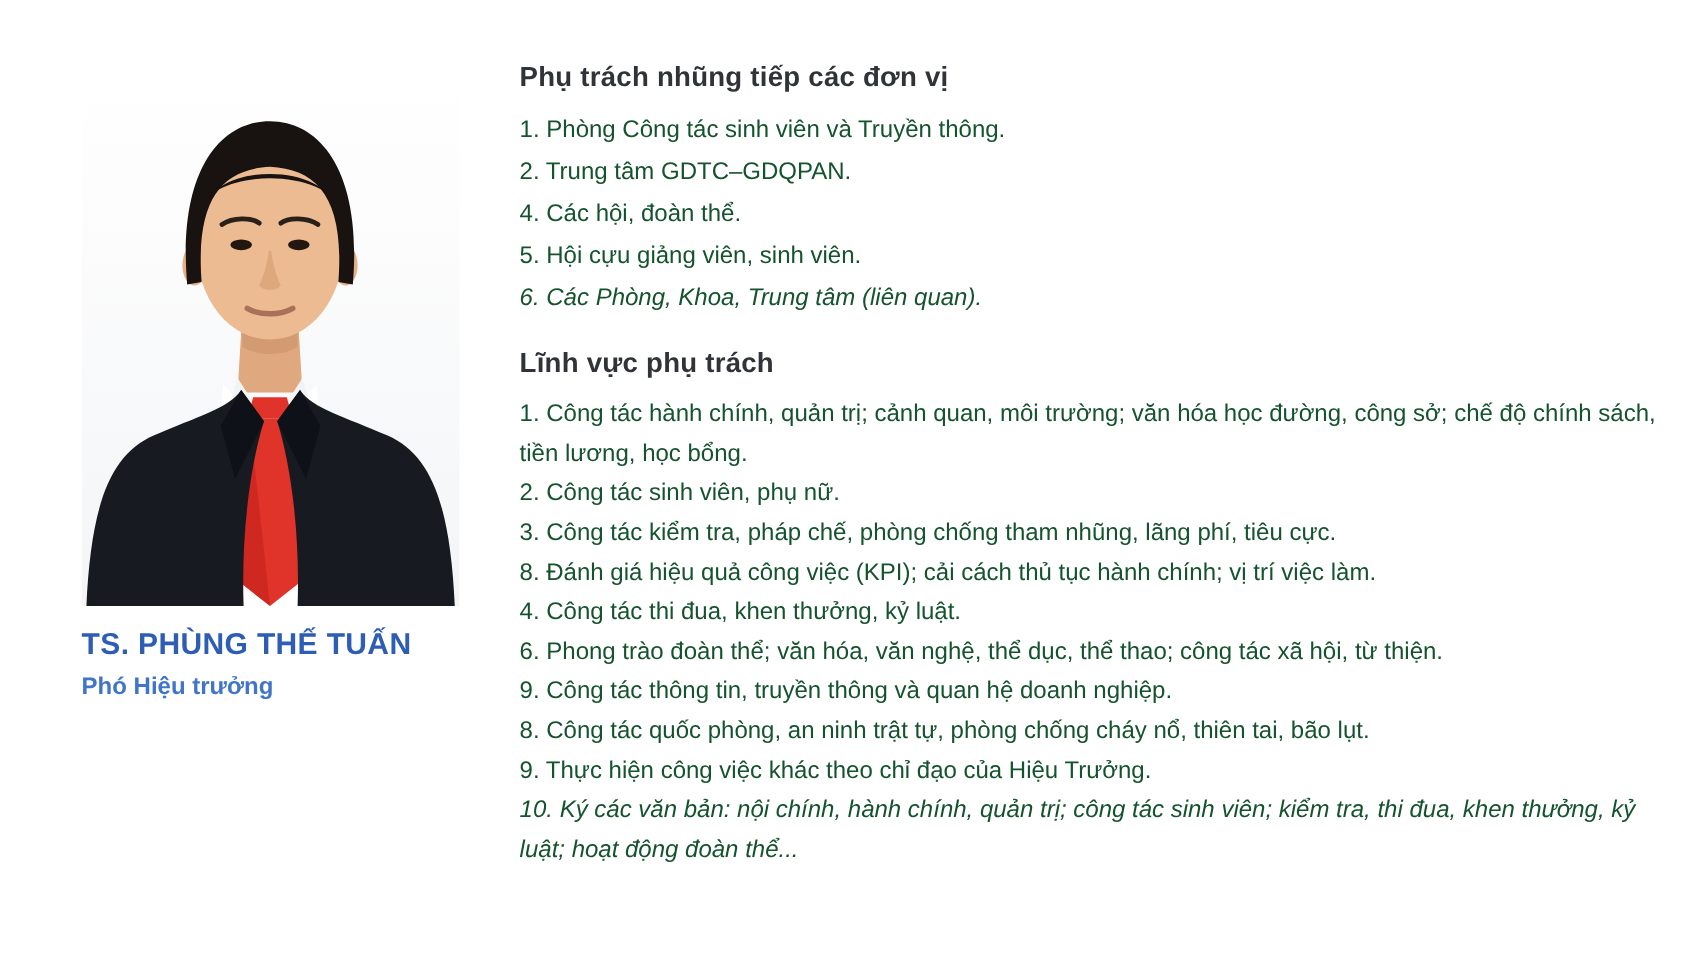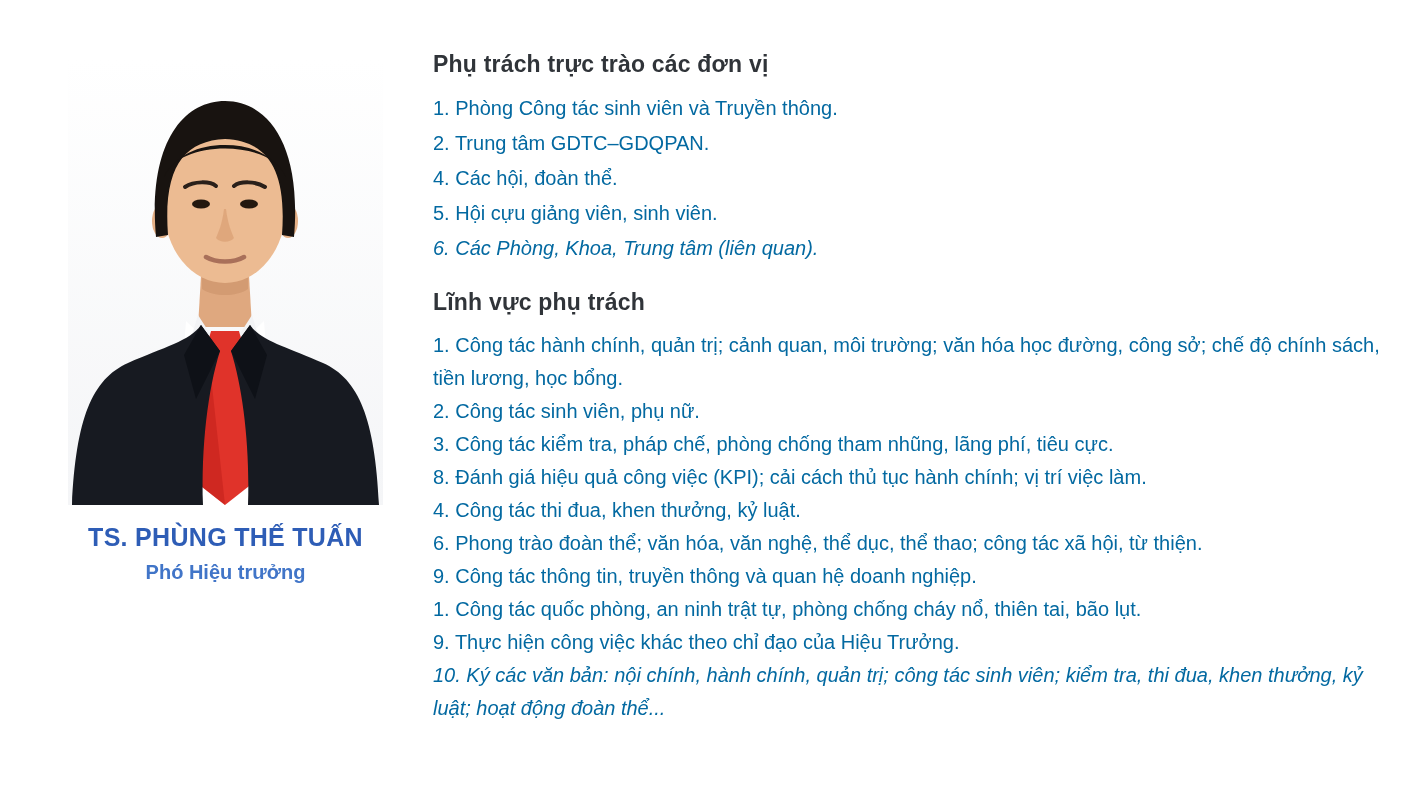--- a/index.html
+++ b/index.html
@@ -14,21 +14,21 @@
     height: 800px;
     background: #ffffff;
     overflow: hidden;
   }
   
   .left-col {
     position: absolute;
     left: 68px;
     top: 59px;
     width: 315px;
-    text-align: center;
+    text-align: left;
   }
   .photo {
     display: block;
     width: 315px;
     height: 446px;
   }
   .person-name {
     margin-top: 18px;
     font-size: 25px;
     font-weight: 700;
@@ -59,21 +59,21 @@
     color: #303439;
   }
   ul.items {
     list-style: none;
     margin: 0;
     padding: 0;
   }
   ul.items li {
     font-size: 20px;
     line-height: 33px;
-    color: #0369a1;
+    color: #14532d;
   }
   ul.items.units li { line-height: 35px; }
   ul.items.units { margin-bottom: 22px; }
   .italic { font-style: italic; }
 </style>
 </head>
 <body>
 
 <div class="page">
 
@@ -125,40 +125,40 @@
       <path d="M133,266 L152,292 L128,340 L116,296 Z" fill="#0e1117"></path>
       <path d="M182,266 L163,292 L187,340 L199,296 Z" fill="#0e1117"></path>
     </svg>
     <div class="person-name">TS. PHÙNG THẾ TUẤN</div>
     <div class="person-role">Phó Hiệu trưởng</div>
   </div>
 
   <div class="right-col">
 
     <section>
-      <h2 class="section-heading">Phụ trách trực trào các đơn vị</h2>
+      <h2 class="section-heading">Phụ trách nhũng tiếp các đơn vị</h2>
       <ul class="items units">
         <li>1. Phòng Công tác sinh viên và Truyền thông.</li>
         <li>2. Trung tâm GDTC–GDQPAN.</li>
         <li>4. Các hội, đoàn thể.</li>
         <li>5. Hội cựu giảng viên, sinh viên.</li>
         <li class="italic">6. Các Phòng, Khoa, Trung tâm (liên quan).</li>
       </ul>
     </section>
 
     <section>
       <h2 class="section-heading">Lĩnh vực phụ trách</h2>
       <ul class="items fields">
         <li>1. Công tác hành chính, quản trị; cảnh quan, môi trường; văn hóa học đường, công sở; chế độ chính sách, tiền lương, học bổng.</li>
         <li>2. Công tác sinh viên, phụ nữ.</li>
         <li>3. Công tác kiểm tra, pháp chế, phòng chống tham nhũng, lãng phí, tiêu cực.</li>
         <li>8. Đánh giá hiệu quả công việc (KPI); cải cách thủ tục hành chính; vị trí việc làm.</li>
         <li>4. Công tác thi đua, khen thưởng, kỷ luật.</li>
         <li>6. Phong trào đoàn thể; văn hóa, văn nghệ, thể dục, thể thao; công tác xã hội, từ thiện.</li>
         <li>9. Công tác thông tin, truyền thông và quan hệ doanh nghiệp.</li>
-        <li>1. Công tác quốc phòng, an ninh trật tự, phòng chống cháy nổ, thiên tai, bão lụt.</li>
+        <li>8. Công tác quốc phòng, an ninh trật tự, phòng chống cháy nổ, thiên tai, bão lụt.</li>
         <li>9. Thực hiện công việc khác theo chỉ đạo của Hiệu Trưởng.</li>
         <li class="italic">10. Ký các văn bản: nội chính, hành chính, quản trị; công tác sinh viên; kiểm tra, thi đua, khen thưởng, kỷ luật; hoạt động đoàn thể...</li>
       </ul>
     </section>
 
   </div>
 </div>
 
 </body></html>

